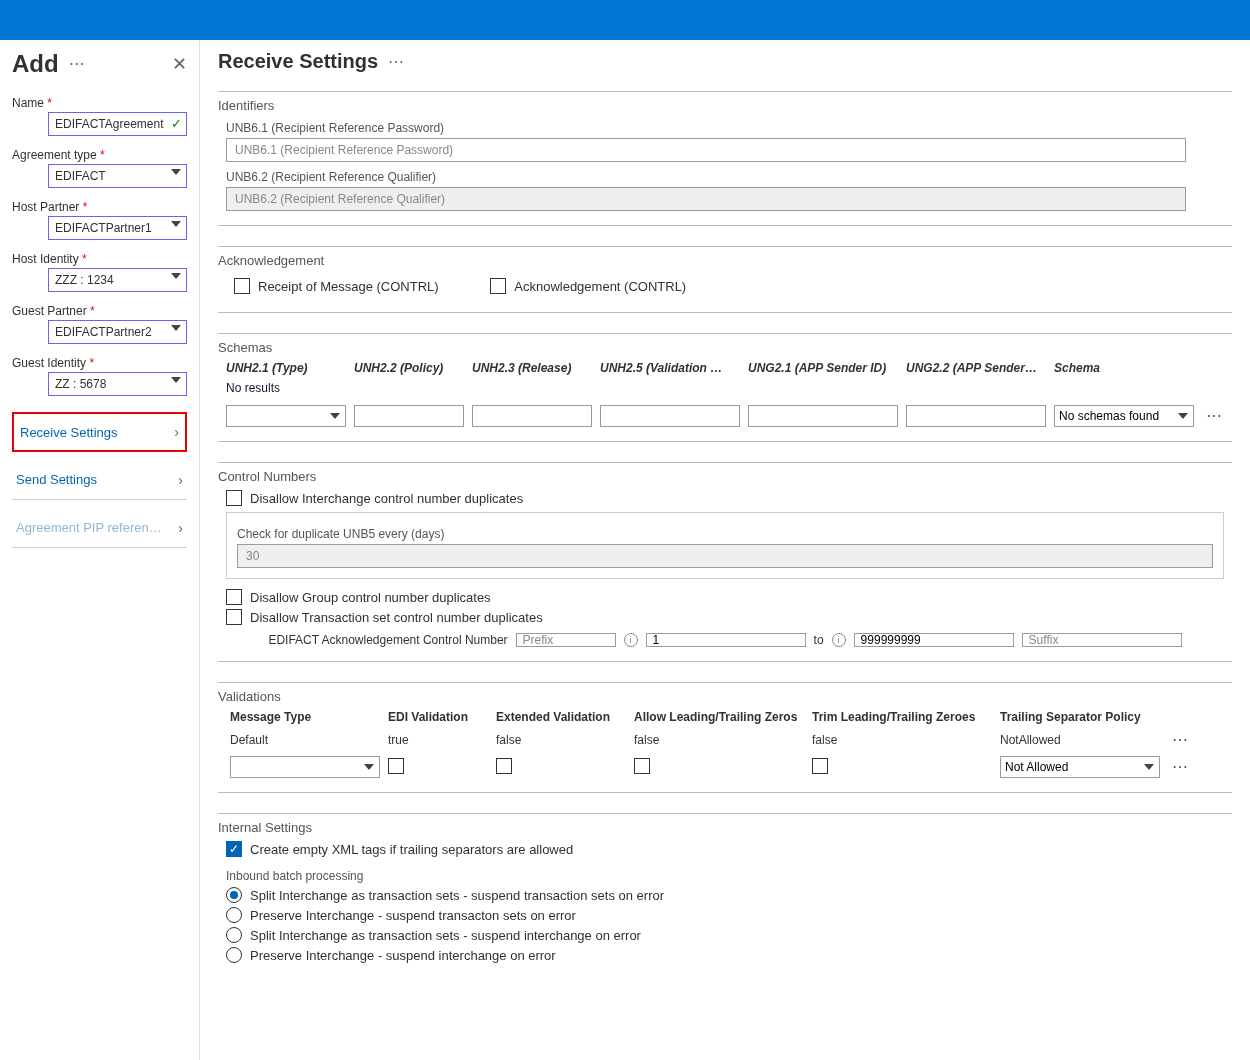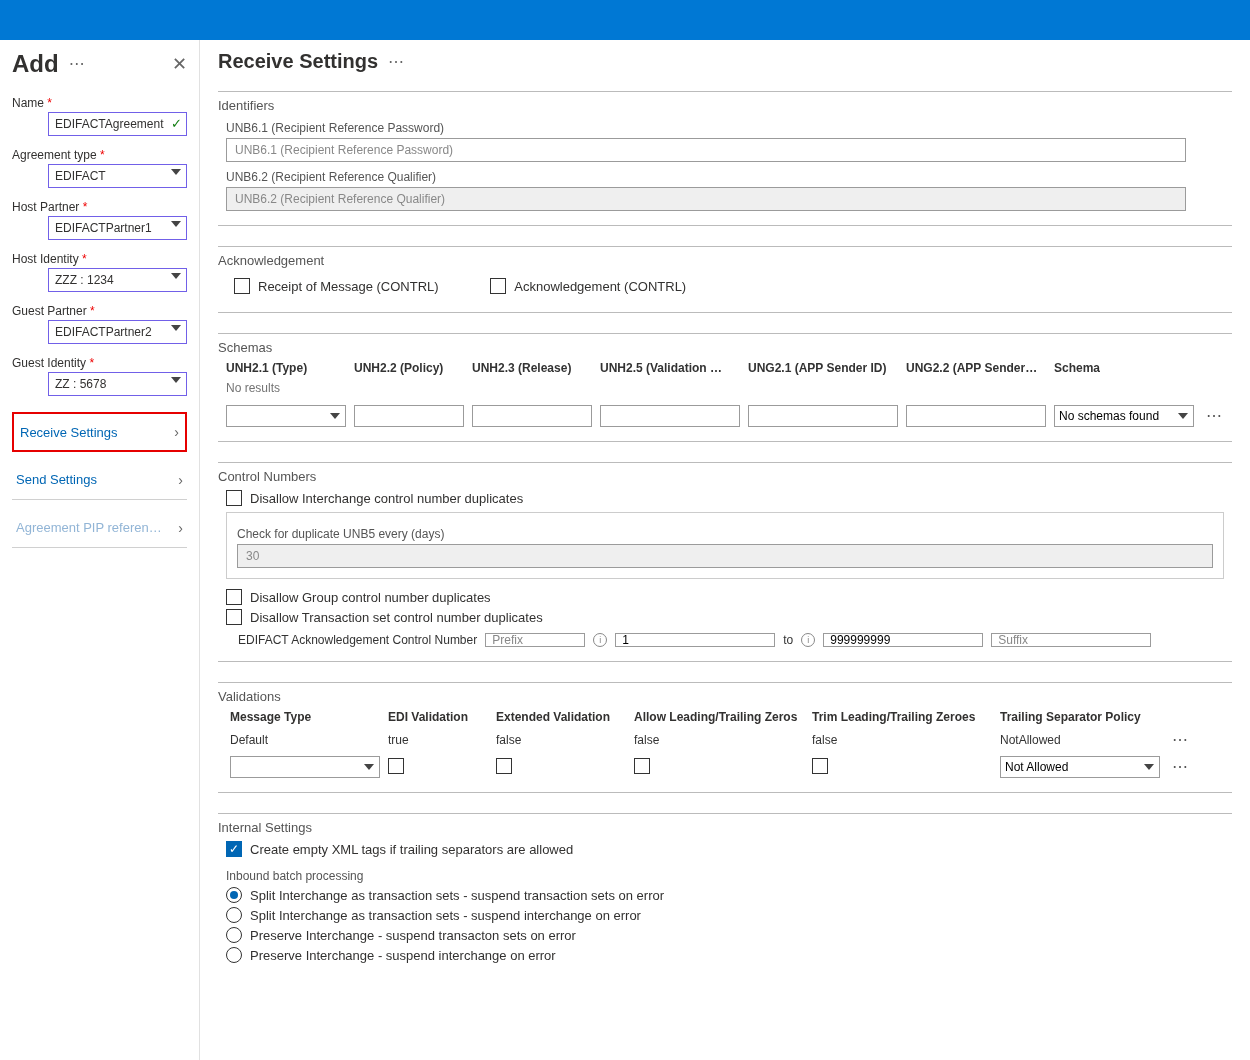--- a/index.html
+++ b/index.html
@@ -166,40 +166,40 @@
   .radio.checked::after {
     content:""; width:8px; height:8px; border-radius:50%; background:#0066b4;
   }
   .schema-head, .schema-row {
     display: grid;
     grid-template-columns: 120px 110px 120px 140px 150px 140px 140px 24px;
     gap: 8px;
     align-items: center;
     margin-left: 8px;
   }
-  .schema-head { font-weight:600; font-size:12px; color:#333; margin-top:6px; }
-  .no-results { margin:6px 0 10px 8px; color:#737373; font-size:12px; }
+  .schema-head { font-weight:600; font-size:12px; color:#333; margin-top:6px;font-style:italic; }
+  .no-results { margin:6px 0 10px 8px; color:#0f172a; font-size:12px; }
   .cell-input, .cell-select {
     height: 22px; border:1px solid #9b9b9b; background:#fff; font-size:12px;
     padding:6px 4px; width:100%;
   }
   .cell-select { padding-right:18px; appearance:none; position:relative; }
   .cell-wrap { position:relative; }
   .cell-wrap .chev { top:8px; right:6px; }
   .more-dots { text-align:center; color:#555; cursor:pointer; font-size:16px; line-height:1; }
 
   .nested-box {
     border: 1px solid #ccc;
     padding: 6px 10px 10px 10px;
     margin: 6px 8px 10px 8px;
   }
   .nested-box .wide-input { margin-left:0; width:100%; }
 
   .edi-row {
-    display:flex; align-items:center; gap:8px; margin:8px 0 0 20px;
+    display:flex; align-items:center; gap:8px; margin:8px 0 0 0;justify-content:center;
   }
   .edi-row .txt { font-size:12px; color:#333; }
   .edi-row input { height:14px; border:1px solid #9b9b9b; background:#fff; font-size:12px; padding:2px 6px; }
   .info-dot { width:14px;height:14px;border:1px solid #888;border-radius:50%;display:inline-flex;align-items:center;justify-content:center;font-size:9px;color:#888; }
 
   .val-head, .val-row {
     display:grid;
     grid-template-columns: 150px 100px 130px 170px 180px 160px 24px;
     gap: 8px;
     align-items:center;
@@ -396,25 +396,25 @@
         <span class="chk checked">✓</span>
         <span>Create empty XML tags if trailing separators are allowed</span>
       </div>
       <div class="sub-hdr">Inbound batch processing</div>
       <div class="ck-row">
           <span class="radio checked"></span>
           <span>Split Interchange as transaction sets - suspend transaction sets on error</span>
         </div>
       <div class="ck-row">
           <span class="radio"></span>
+          <span>Preserve Interchange - suspend transacton sets on error</span>
+        </div>
+      <div class="ck-row">
+          <span class="radio"></span>
           <span>Split Interchange as transaction sets - suspend interchange on error</span>
-        </div>
-      <div class="ck-row">
-          <span class="radio"></span>
-          <span>Preserve Interchange - suspend transacton sets on error</span>
         </div>
       <div class="ck-row">
           <span class="radio"></span>
           <span>Preserve Interchange - suspend interchange on error</span>
         </div>
     </div>
 
   </div>
 </div>
 

